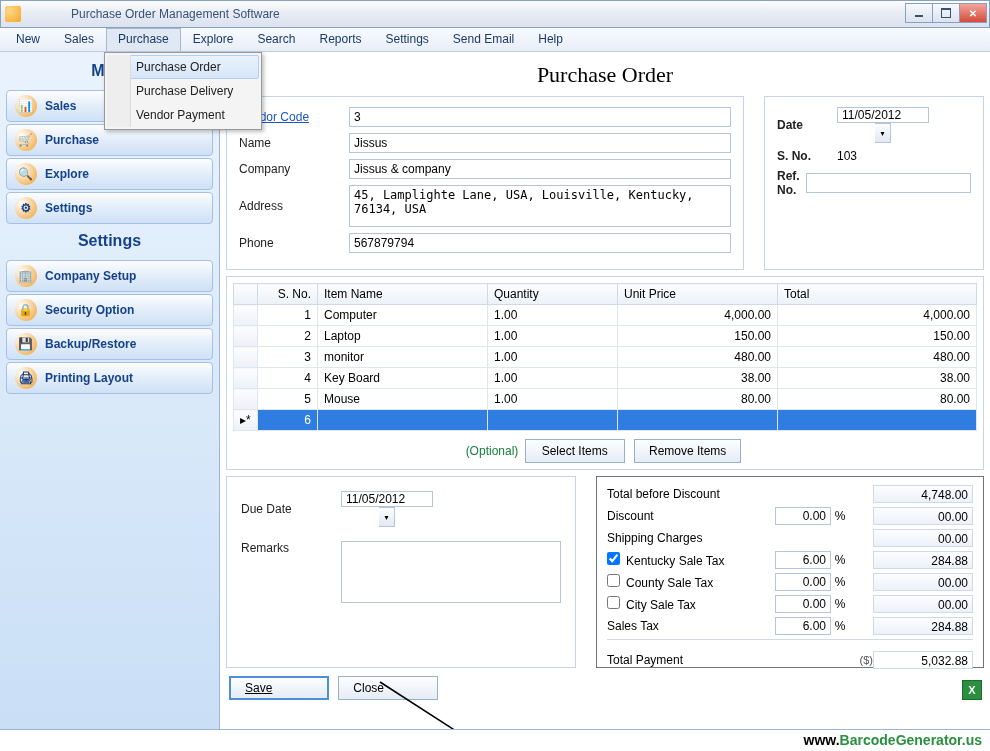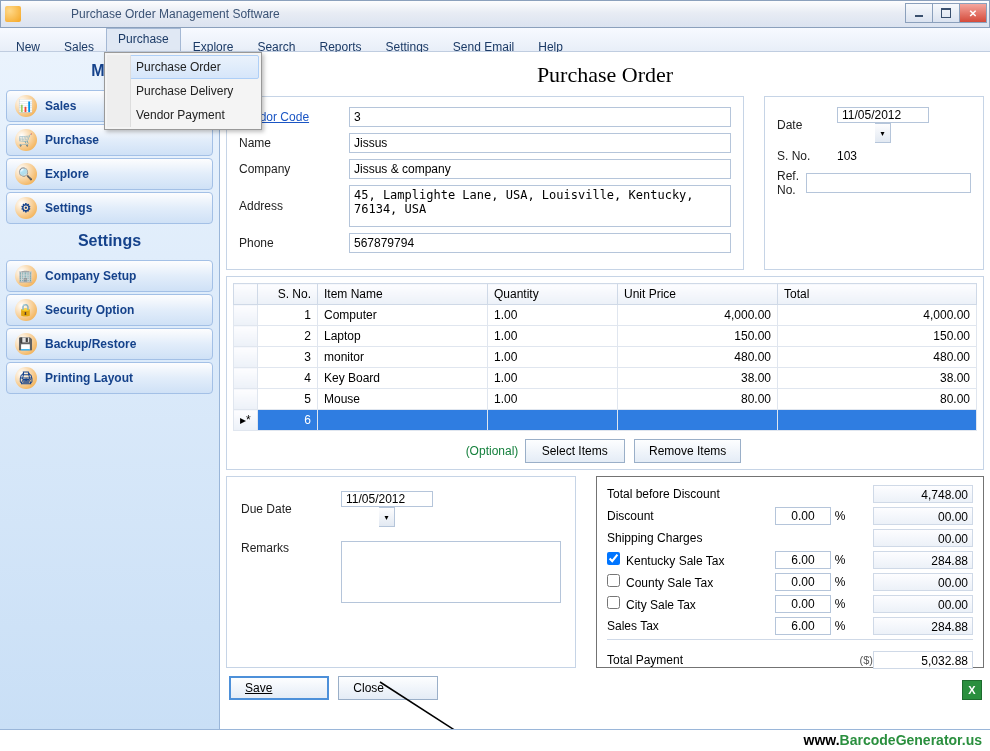--- a/index.html
+++ b/index.html
@@ -11,21 +11,21 @@
 .titlebar .title { color: #3b5375; font-size: 12px; }
 .win-controls { position: absolute; right: 2px; top: 2px; display: flex; }
 .win-btn { width: 28px; height: 20px; border: 1px solid #8ba0bc; margin-left: -1px; display: flex; align-items: center; justify-content: center; font-family: Arial; font-size: 10px; background: linear-gradient(#f7f9fc, #dbe3f0); cursor: default; }
 .win-btn.close { background: linear-gradient(#f5a69e, #d44a3a); color: #fff; font-weight: bold; }
 .win-btn.min::before { content: ""; width: 8px; height: 2px; background: #3a506e; position: relative; top: 3px; }
 .win-btn.max::before { content: ""; width: 8px; height: 7px; border: 1px solid #3a506e; border-top-width: 2px; }
 .win-btn.close::before { content: "✕"; font-size: 10px; }
 
 
 .menubar { height: 24px; background: linear-gradient(#f7faff, #e8eef8); border-bottom: 1px solid #c0cde0; display: flex; align-items: stretch; padding: 0 4px; }
-.menubar .menu-item { padding: 12px 12px; color: #1b3a66; cursor: default; position: relative; }
+.menubar .menu-item { padding: 4px 12px; color: #1b3a66; cursor: default; position: relative; }
 .menubar .menu-item.open { background: #e0e8f4; border: 1px solid #a4b8d4; border-bottom: none; padding: 3px 11px 4px; }
 
 
 .dropdown { position: absolute; left: 104px; top: 52px; width: 158px; background: #f4f4f4; border: 1px solid #999; box-shadow: 2px 2px 4px rgba(0,0,0,.25); z-index: 100; padding: 2px; }
 .dropdown .dd-item { padding: 4px 6px 4px 28px; color: #222; cursor: default; border: 1px solid transparent; }
 .dropdown .dd-item.hover { background: linear-gradient(#eaf2fc, #d6e6fa); border: 1px solid #aecff7; border-radius: 2px; }
 .dropdown .gutter { position: absolute; left: 2px; top: 2px; bottom: 2px; width: 24px; background: #eee; border-right: 1px solid #ddd; }
 
 
 .workspace { display: flex; height: calc(100% - 52px - 22px); }
@@ -46,21 +46,21 @@
 .vendor-box { flex: 1; }
 .date-box { width: 220px; }
 .field-row { display: flex; align-items: center; margin-bottom: 6px; }
 .field-row label { width: 110px; color: #222; }
 .field-row .link { color: #1a55c4; text-decoration: underline; }
 .field-row input[type=text] { flex: 1; height: 20px; border: 1px solid #b5c5da; padding: 0 4px; font-size: 12px; }
 .field-row textarea { flex: 1; height: 42px; border: 1px solid #b5c5da; padding: 2px 4px; font-size: 12px; resize: none; }
 .date-field { display: flex; align-items: center; flex-direction: column; }
 .date-field input { width: 92px; height: 20px; border: 1px solid #b5c5da; padding: 0 4px; font-size: 12px; }
 .date-field .dd-arrow { width: 16px; height: 20px; border: 1px solid #b5c5da; border-left: none; background: linear-gradient(#fdfdfe,#e2e9f2); display: flex; align-items: center; justify-content: center; font-size: 8px; }
-.date-box .field-row label { width: 60px; }
+.date-box .field-row label { width: 60px; font-weight: bold; }
 .date-box .value { font-size: 12px; }
 
 
 .grid-wrap { margin: 0 6px 6px; border: 1px solid #c6d4e6; padding: 6px; }
 .grid { width: 100%; border-collapse: collapse; font-size: 12px; }
 .grid th { background: linear-gradient(#fdfdff,#ecf1f8); border: 1px solid #cfd9e7; padding: 3px 6px; font-weight: normal; text-align: left; }
 .grid td { border: 1px solid #e0e6ef; padding: 3px 6px; height: 18px; }
 .grid .rowhdr { width: 24px; background: linear-gradient(#fdfdff,#ecf1f8); }
 .grid .num { text-align: right; }
 .grid tr.sel td { background: #2f7de1; color: #fff; }
@@ -72,21 +72,21 @@
 .btn.primary { border: 2px solid #4d90d9; line-height: 20px; }
 
 
 .bottom-row { display: flex; gap: 20px; margin: 0 6px 8px; }
 .due-box { width: 350px; border: 1px solid #c6d4e6; padding: 14px 14px; }
 .due-box .field-row label { width: 100px; }
 .due-box textarea { height: 62px; }
 .totals-box { flex: 1; border: 1px solid #737373; padding: 6px 10px; }
 .totals-row { display: flex; align-items: center; height: 22px; }
 .totals-row .tl-label { flex: 1; }
-.totals-row .tl-input { width: 56px; height: 18px; border: 1px solid #b5c5da; text-align: center; padding: 0 4px; font-size: 12px; }
+.totals-row .tl-input { width: 56px; height: 18px; border: 1px solid #b5c5da; text-align: right; padding: 0 4px; font-size: 12px; }
 .totals-row .pct { width: 18px; text-align: center; }
 .totals-row .tl-val { width: 100px; text-align: right; background: linear-gradient(#fdfdff,#ecf1f8); border: 1px solid #cfd9e7; height: 18px; line-height: 18px; padding: 0 4px; }
 .totals-row input[type=checkbox] { margin-right: 6px; }
 .totals-row.last { border-top: 1px solid #cfd9e7; margin-top: 2px; padding-top: 18px; }
 .cur { width: 24px; text-align: right; font-size: 11px; color: #555; }
 
 
 .action-bar { margin: 0 6px; position: relative; }
 .excel-icon { position: absolute; right: 2px; bottom: 0; width: 20px; height: 20px; background: #2a8f3e; color: #fff; display: flex; align-items: center; justify-content: center; font-weight: bold; font-size: 11px; border: 1px solid #1d6b2d; }
 

